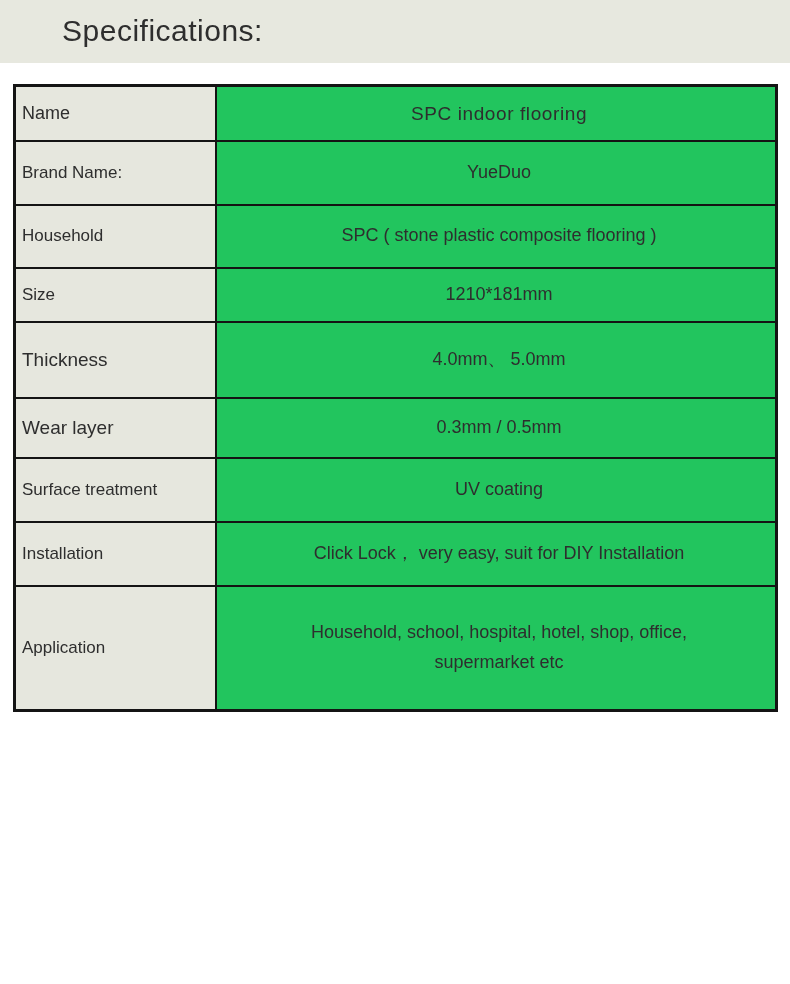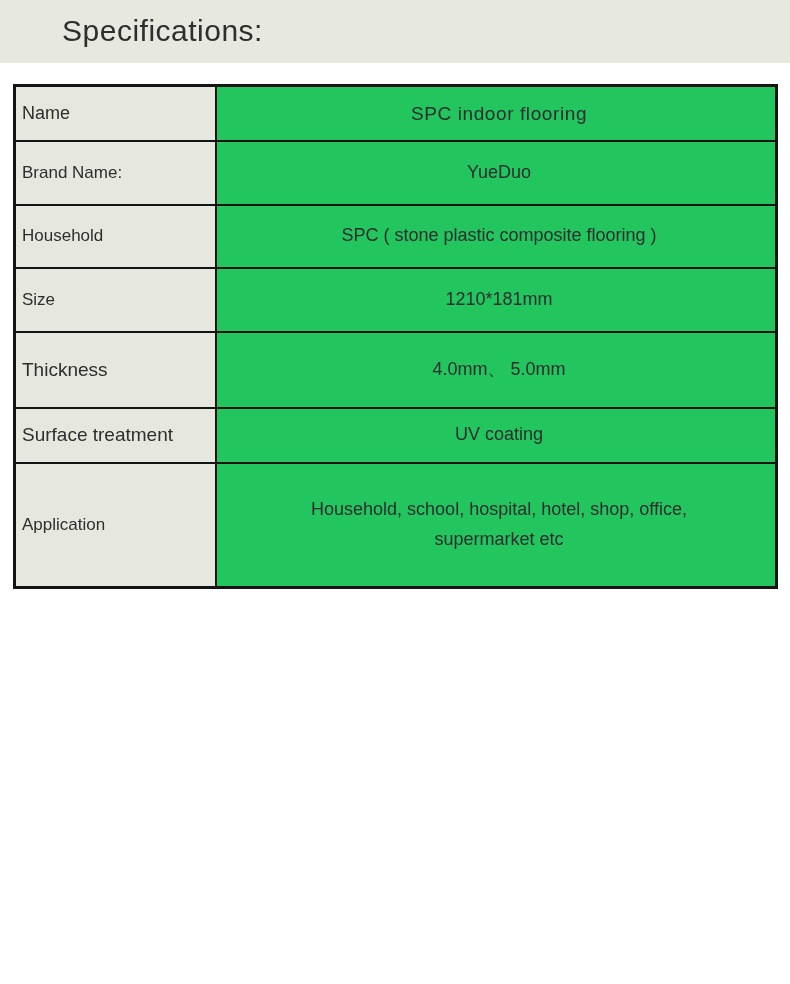--- a/index.html
+++ b/index.html
@@ -82,31 +82,39 @@
         <td>SPC indoor flooring</td>
       </tr>
       <tr style="height:64px">
         <th>Brand Name:</th>
         <td>YueDuo</td>
       </tr>
       <tr style="height:63px">
         <th>Household</th>
         <td>SPC ( stone plastic composite flooring )</td>
       </tr>
-      <tr style="height:64px">
+      <tr style="height:54px">
         <th>Size</th>
         <td>1210*181mm</td>
       </tr>
       <tr style="height:76px">
         <th>Thickness</th>
         <td>4.0mm、 5.0mm</td>
       </tr>
-      <tr style="height:55px">
+      <tr style="height:60px">
+        <th>Wear layer</th>
+        <td>0.3mm / 0.5mm</td>
+      </tr>
+      <tr style="height:64px">
         <th>Surface treatment</th>
         <td>UV coating</td>
+      </tr>
+      <tr style="height:64px">
+        <th>Installation</th>
+        <td>Click Lock， very easy, suit for DIY Installation</td>
       </tr>
       <tr style="height:125px">
         <th>Application</th>
         <td>Household, school, hospital, hotel, shop, office,
 supermarket etc</td>
       </tr>
     </tbody>
   </table>
 
 </div>

